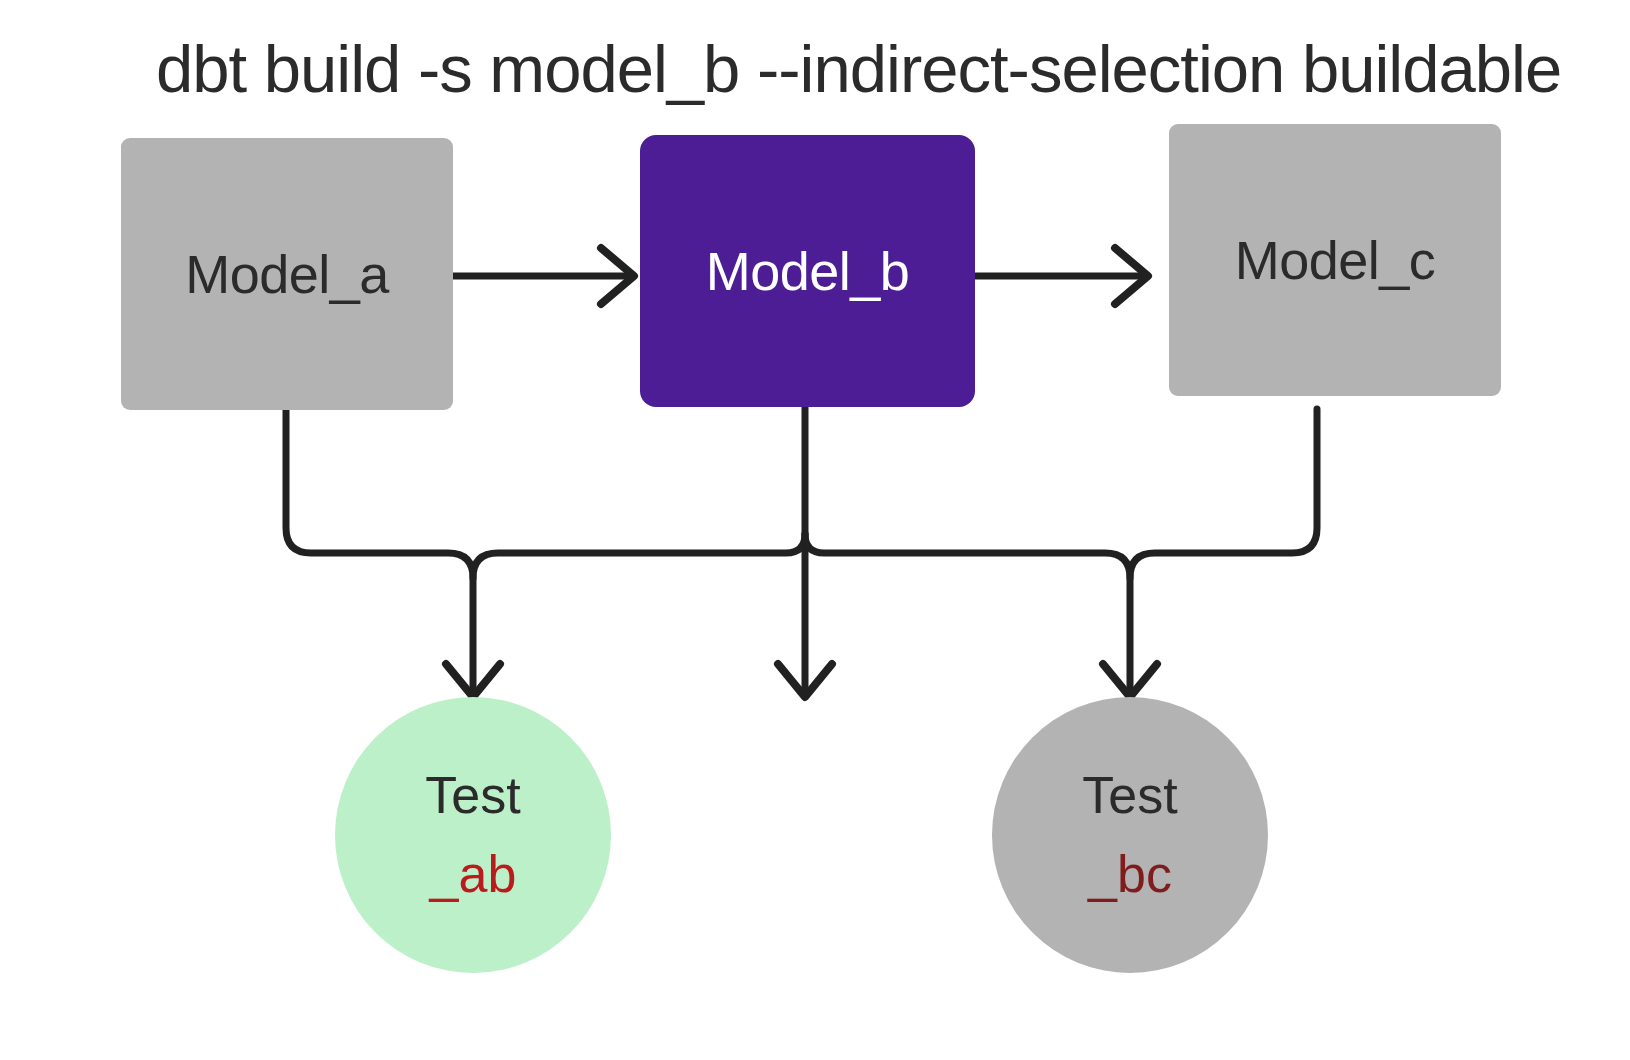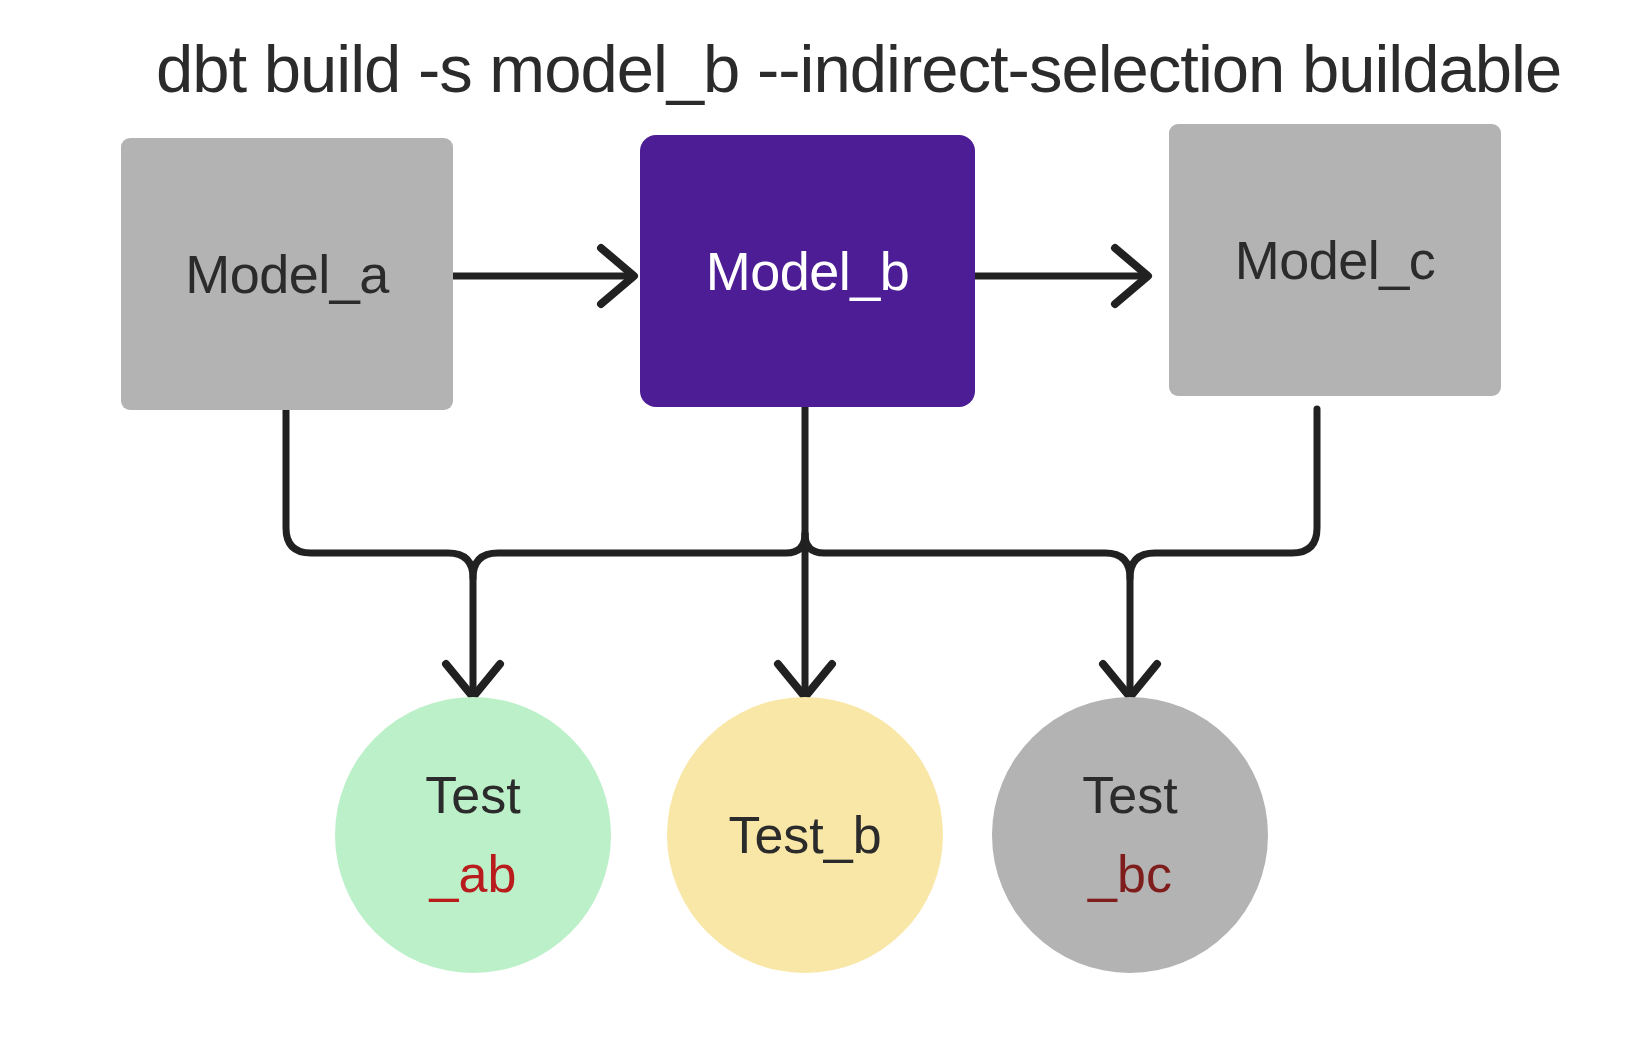--- a/index.html
+++ b/index.html
@@ -101,22 +101,19 @@
 
   <div class="model-box model-c" style="background-color: rgb(179, 179, 179);">
     <span style="color: rgb(43, 43, 43);">Model_c</span>
   </div>
 
   <div class="test-circle test-ab" style="background-color: rgb(188, 240, 201);">
     <span style="color: rgb(43, 43, 43);">Test</span>
     <span style="color: #b91c1c;">_ab</span>
   </div>
 
-  <div class="test-circle test-b" style="background-color: rgb(249, 231, 167);">
-    <span style="color: rgb(43, 43, 43);">Test_b</span>
-  </div>
 
   <div class="test-circle test-bc" style="background-color: rgb(179, 179, 179);">
     <span style="color: rgb(43, 43, 43);">Test</span>
     <span style="color: #7f1d1d;">_bc</span>
   </div>
 
 </div>
 
 </body></html>

